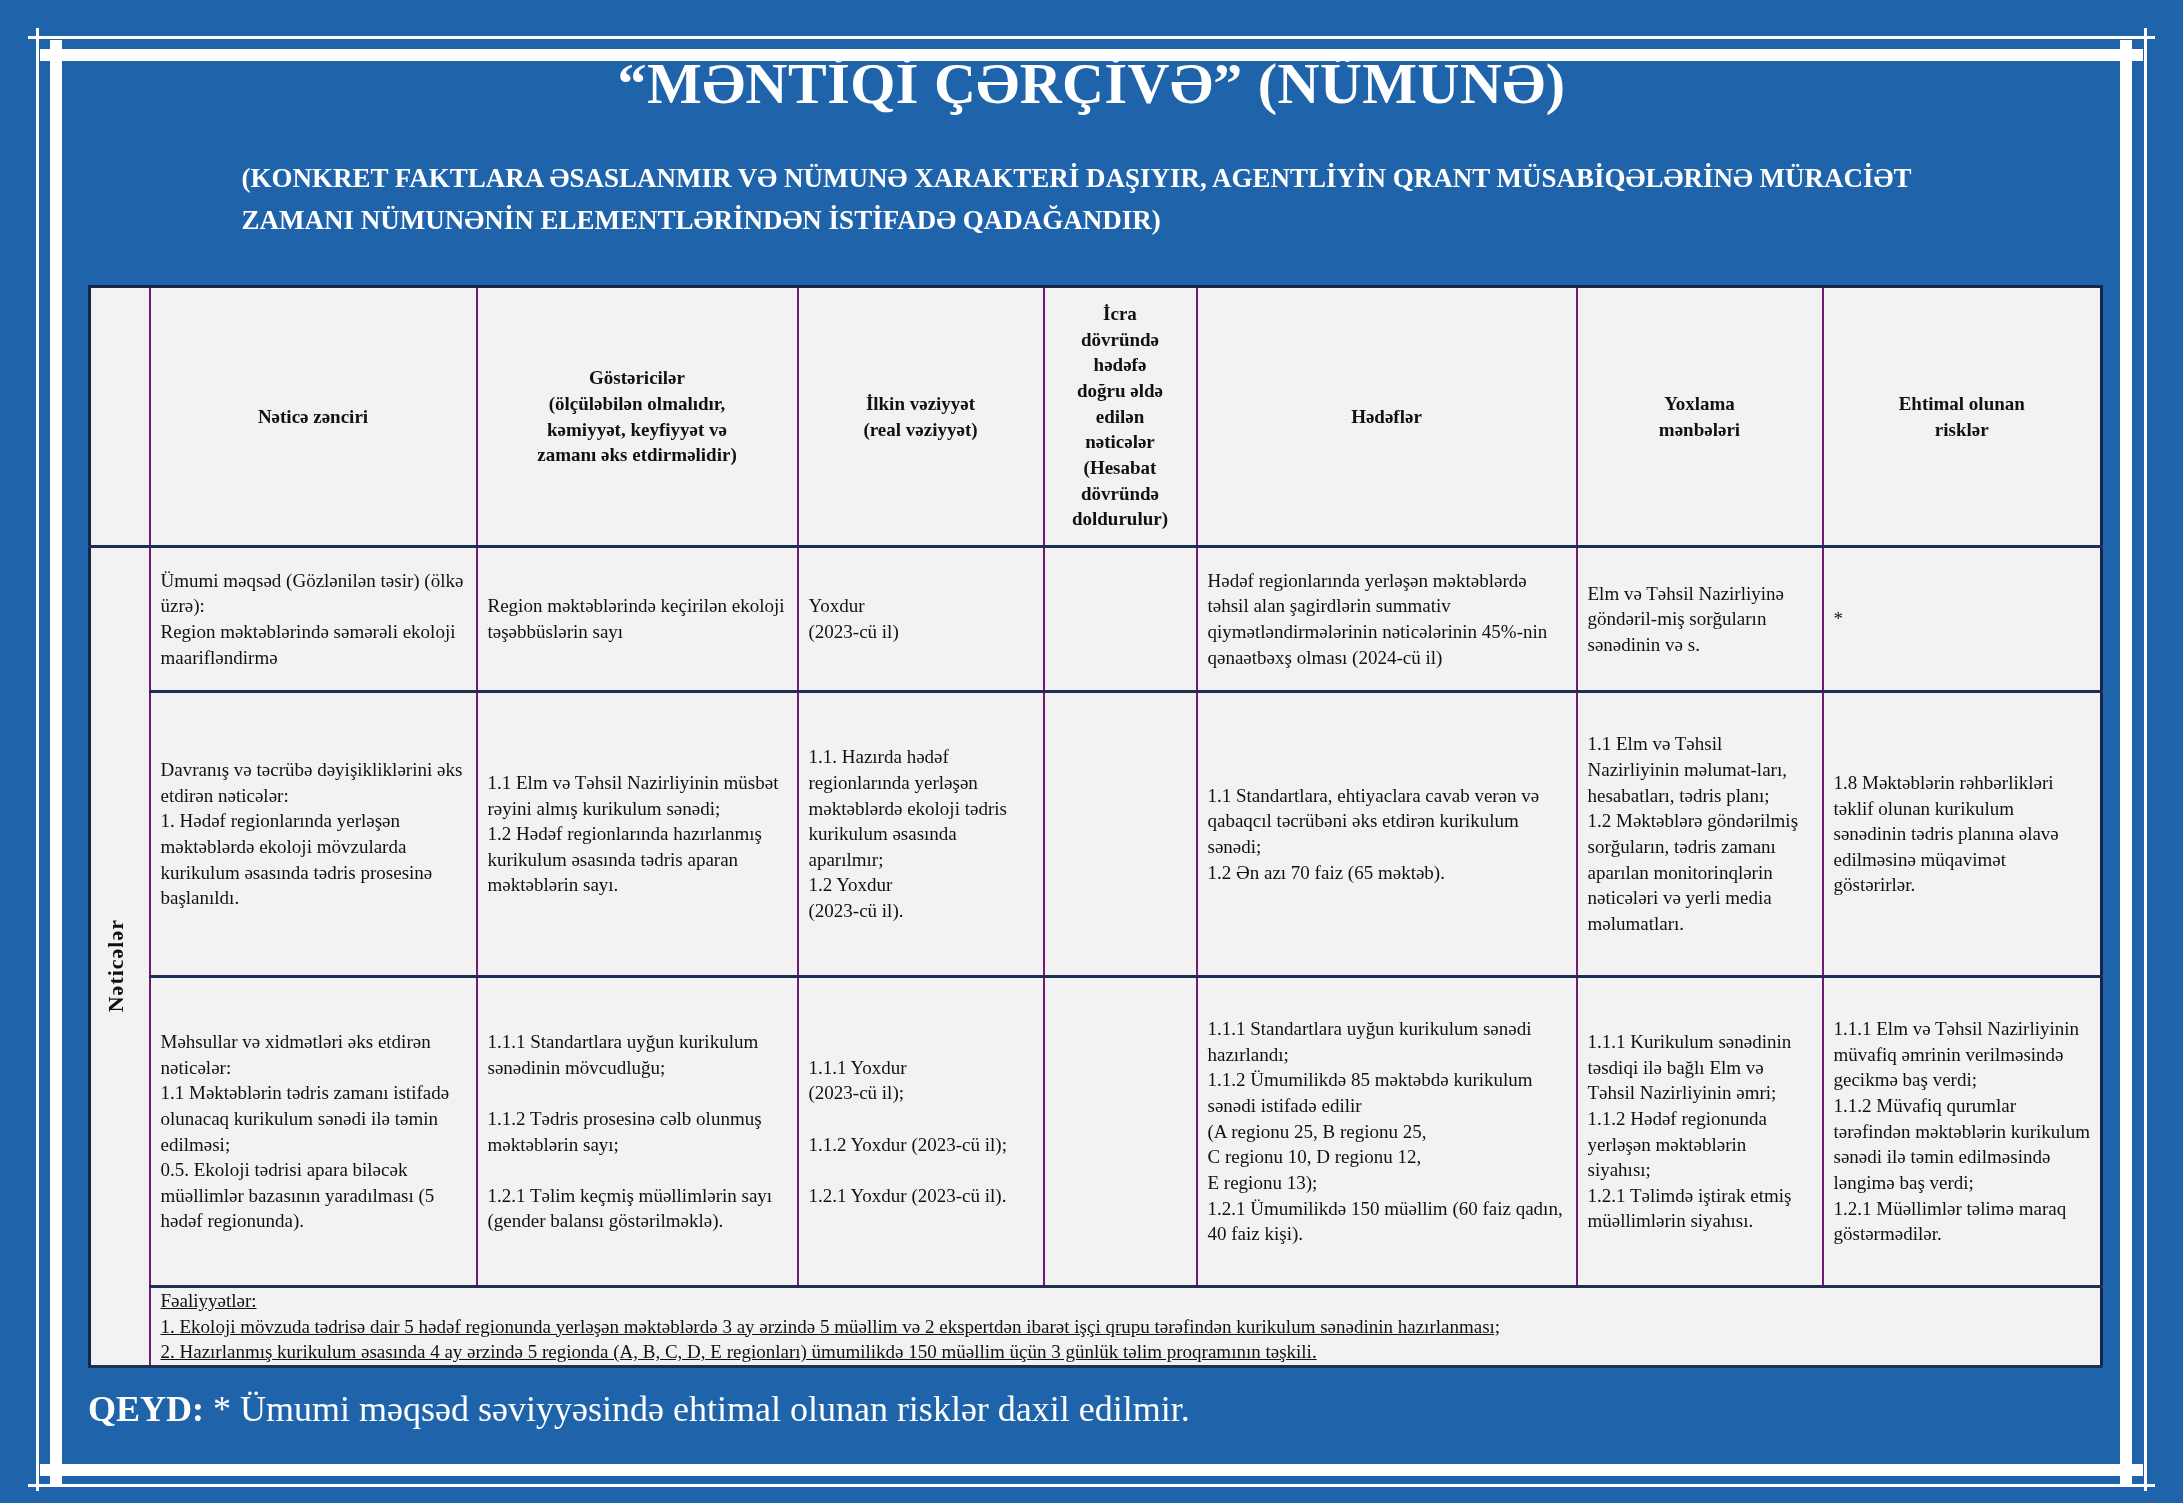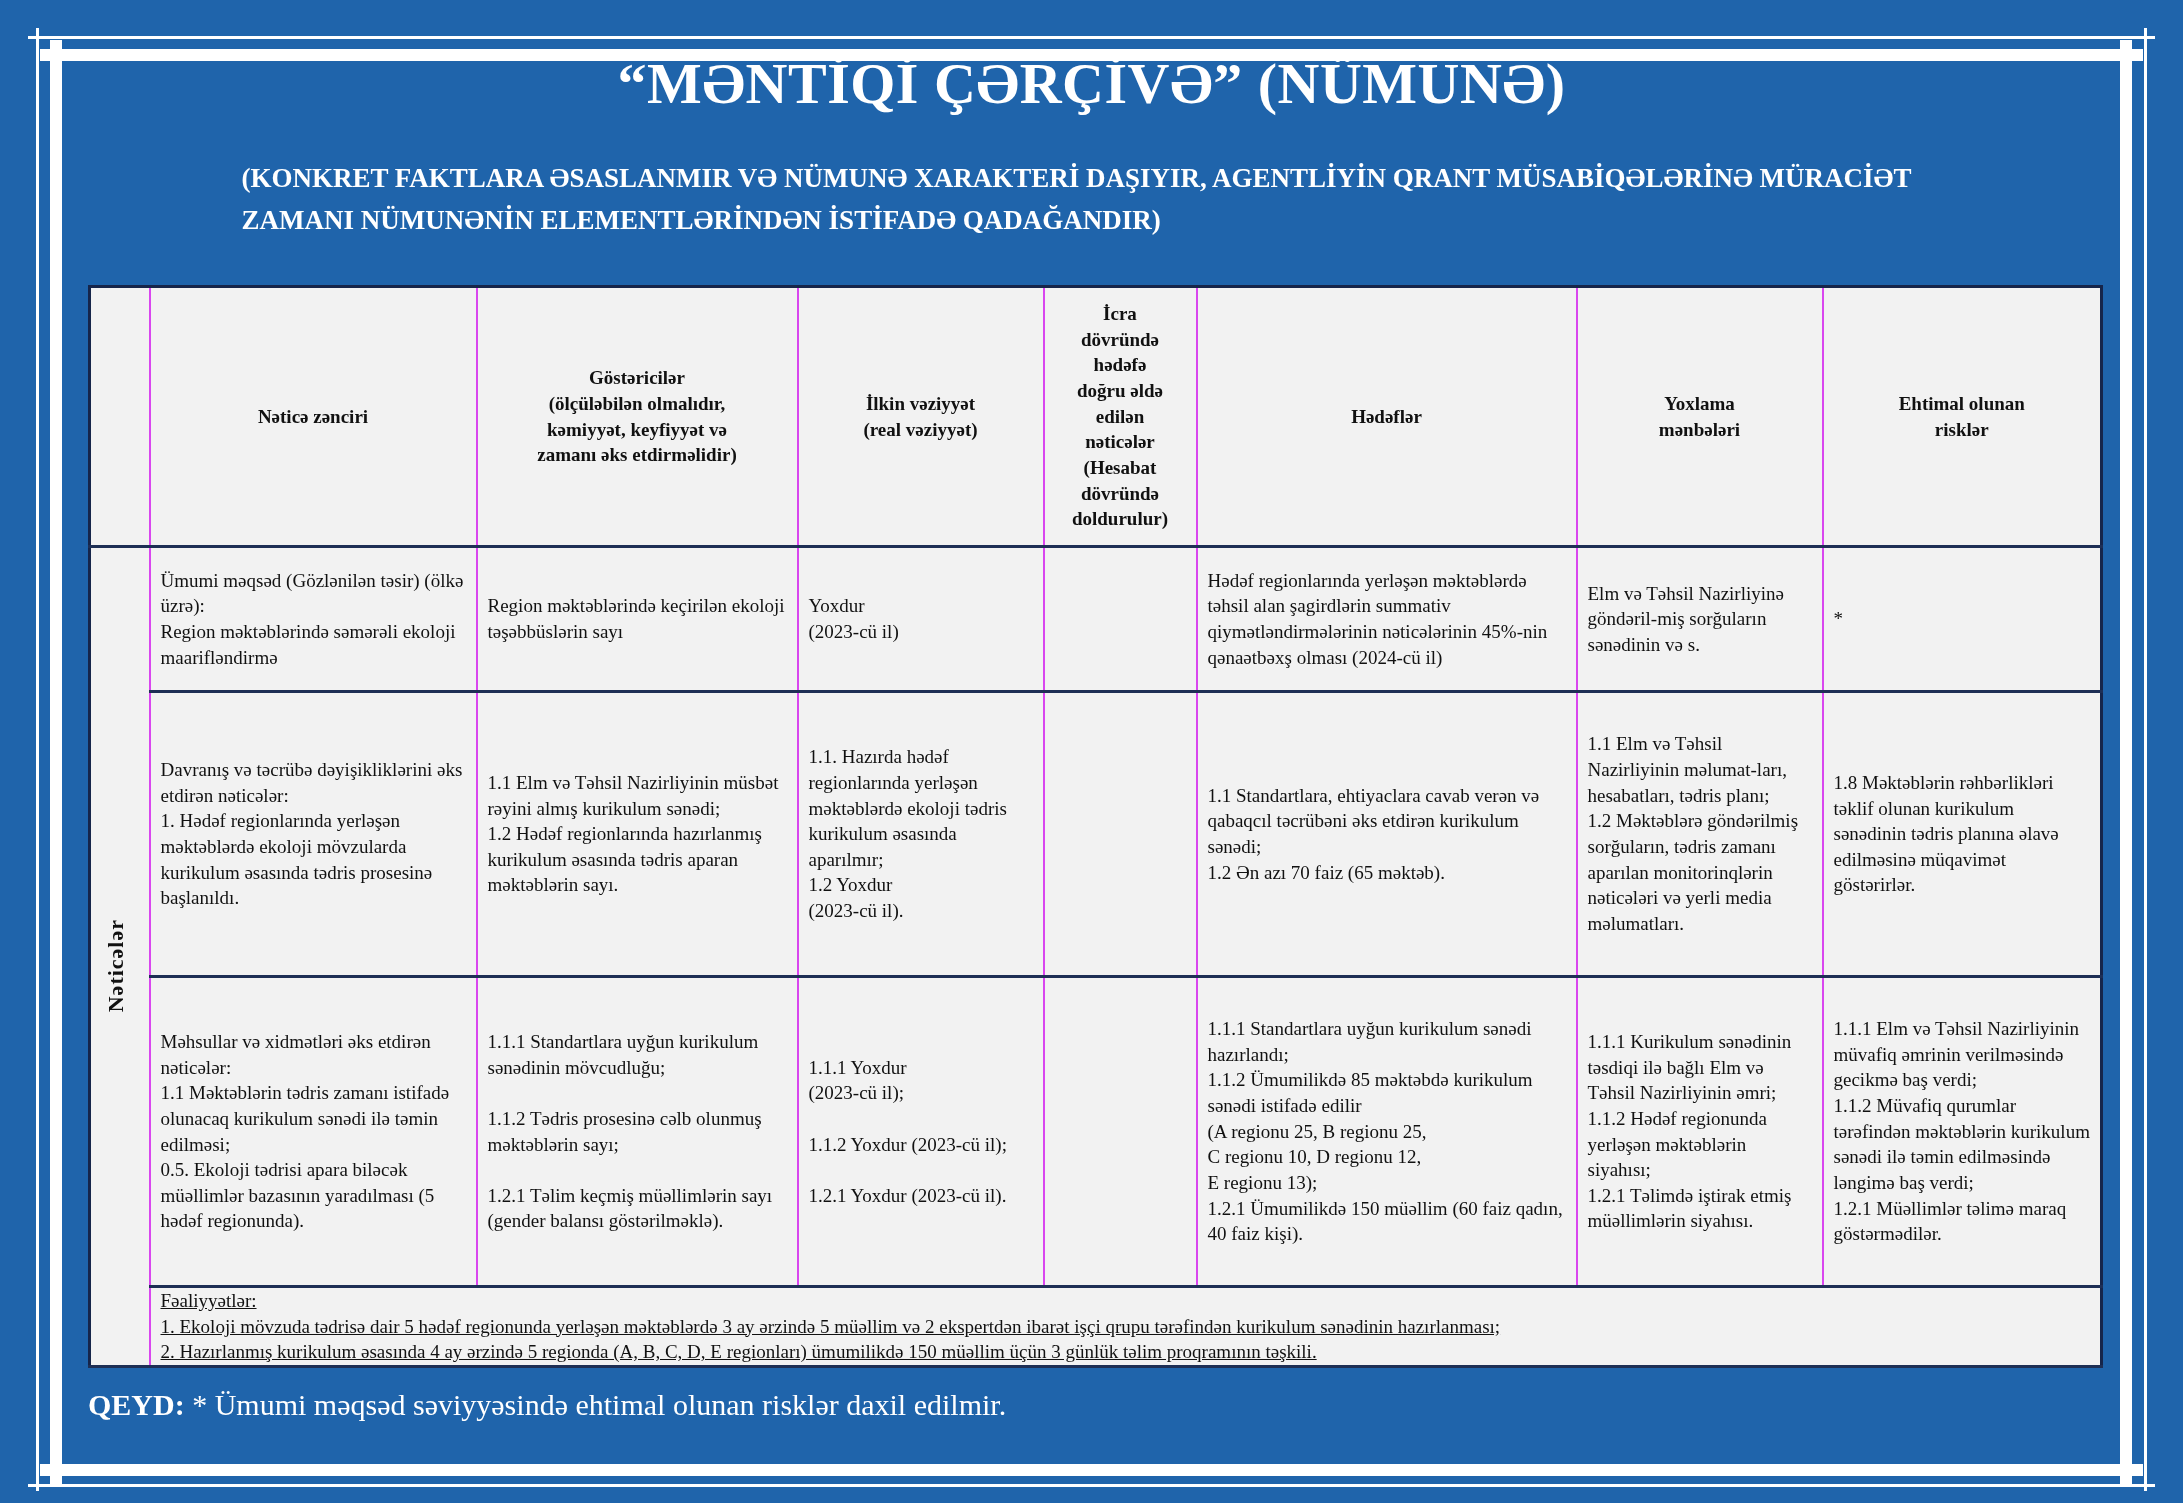--- a/index.html
+++ b/index.html
@@ -30,40 +30,40 @@
     font-size:27px;line-height:1.55;white-space:pre-line;
   }
 
   table.lf{
     position:absolute;left:88px;top:285px;width:2012px;
     border-collapse:collapse;table-layout:fixed;
     background:#f2f2f2;border:3px solid #16254a;
   }
   table.lf tr{border-bottom:3px solid #1e2f55;}
   table.lf th,table.lf td{
-    border:2px solid #d946ef;
+    border:2px solid #701a75;
     padding:0 10px;
     font-size:19px;line-height:1.35;color:#111111;
     vertical-align:middle;text-align:left;
     white-space:pre-line;overflow:hidden;
   }
   table.lf th{font-weight:bold;text-align:center;}
   td.c{text-align:center;}
   td.accent-cell{border:3px solid #2e74b5;}
   td.group-cell{text-align:center;vertical-align:middle;padding:0;}
   .rot{
     writing-mode:vertical-rl;transform:rotate(180deg);
     font-weight:bold;font-size:22px;letter-spacing:1px;
     display:inline-block;
   }
   td.activities-cell{line-height:1.3;padding:3px 10px;vertical-align:top;text-decoration:underline;}
 
   .note{
     position:absolute;left:88px;top:1388px;width:1600px;
-    color:#ffffff;font-size:30px;
+    color:#ffffff;font-size:36px;
   }
   .note .lbl{font-weight:bold;}
 </style>
 </head>
 <body>
 
 <div class="fl th-top"></div>
 <div class="fl tk-top"></div>
 <div class="fl th-left"></div>
 <div class="fl tk-left"></div>

